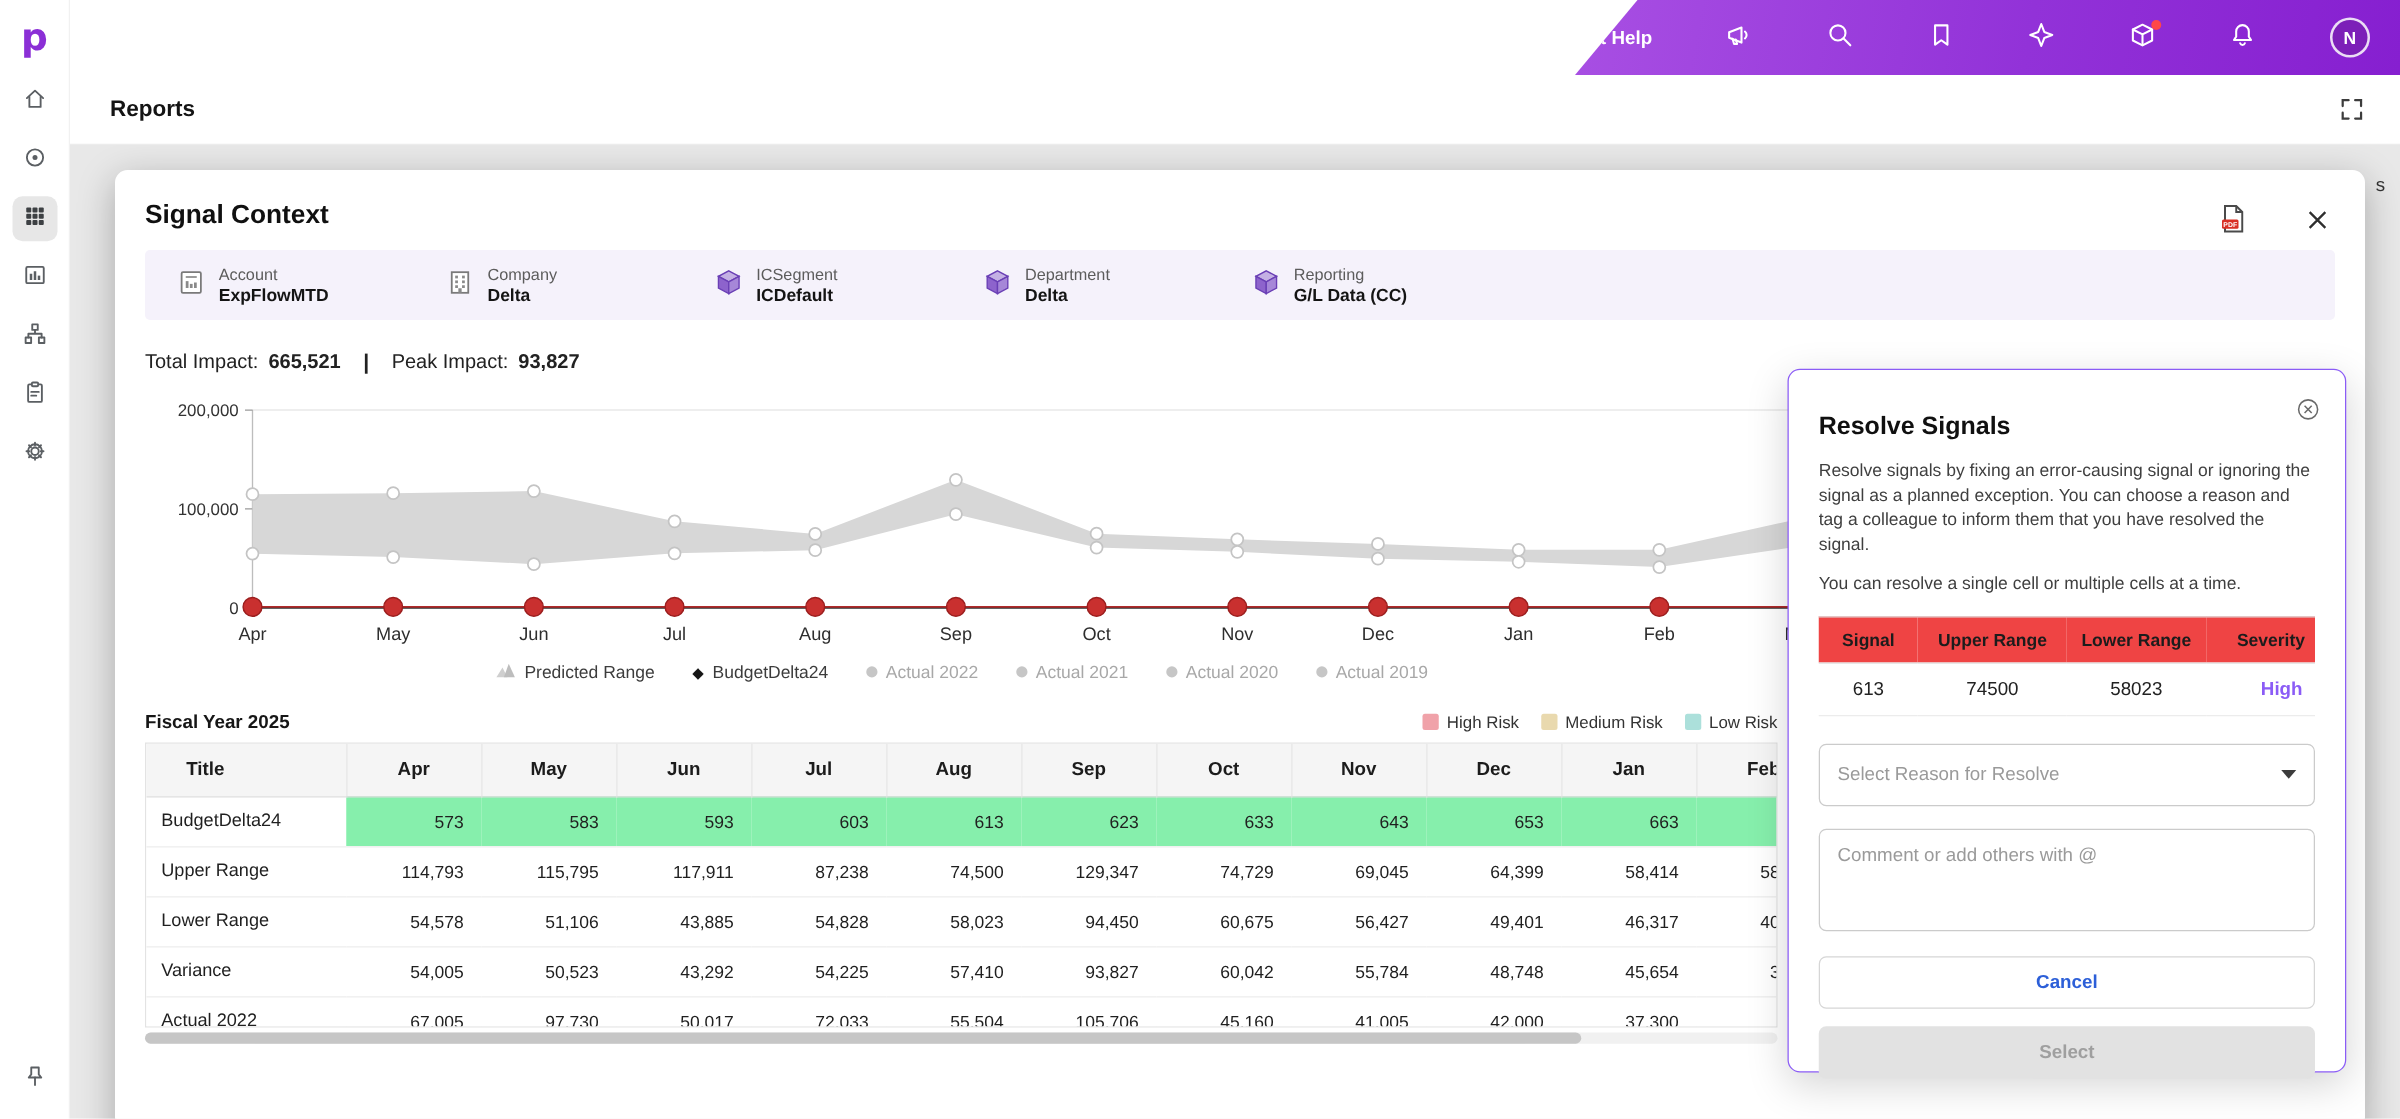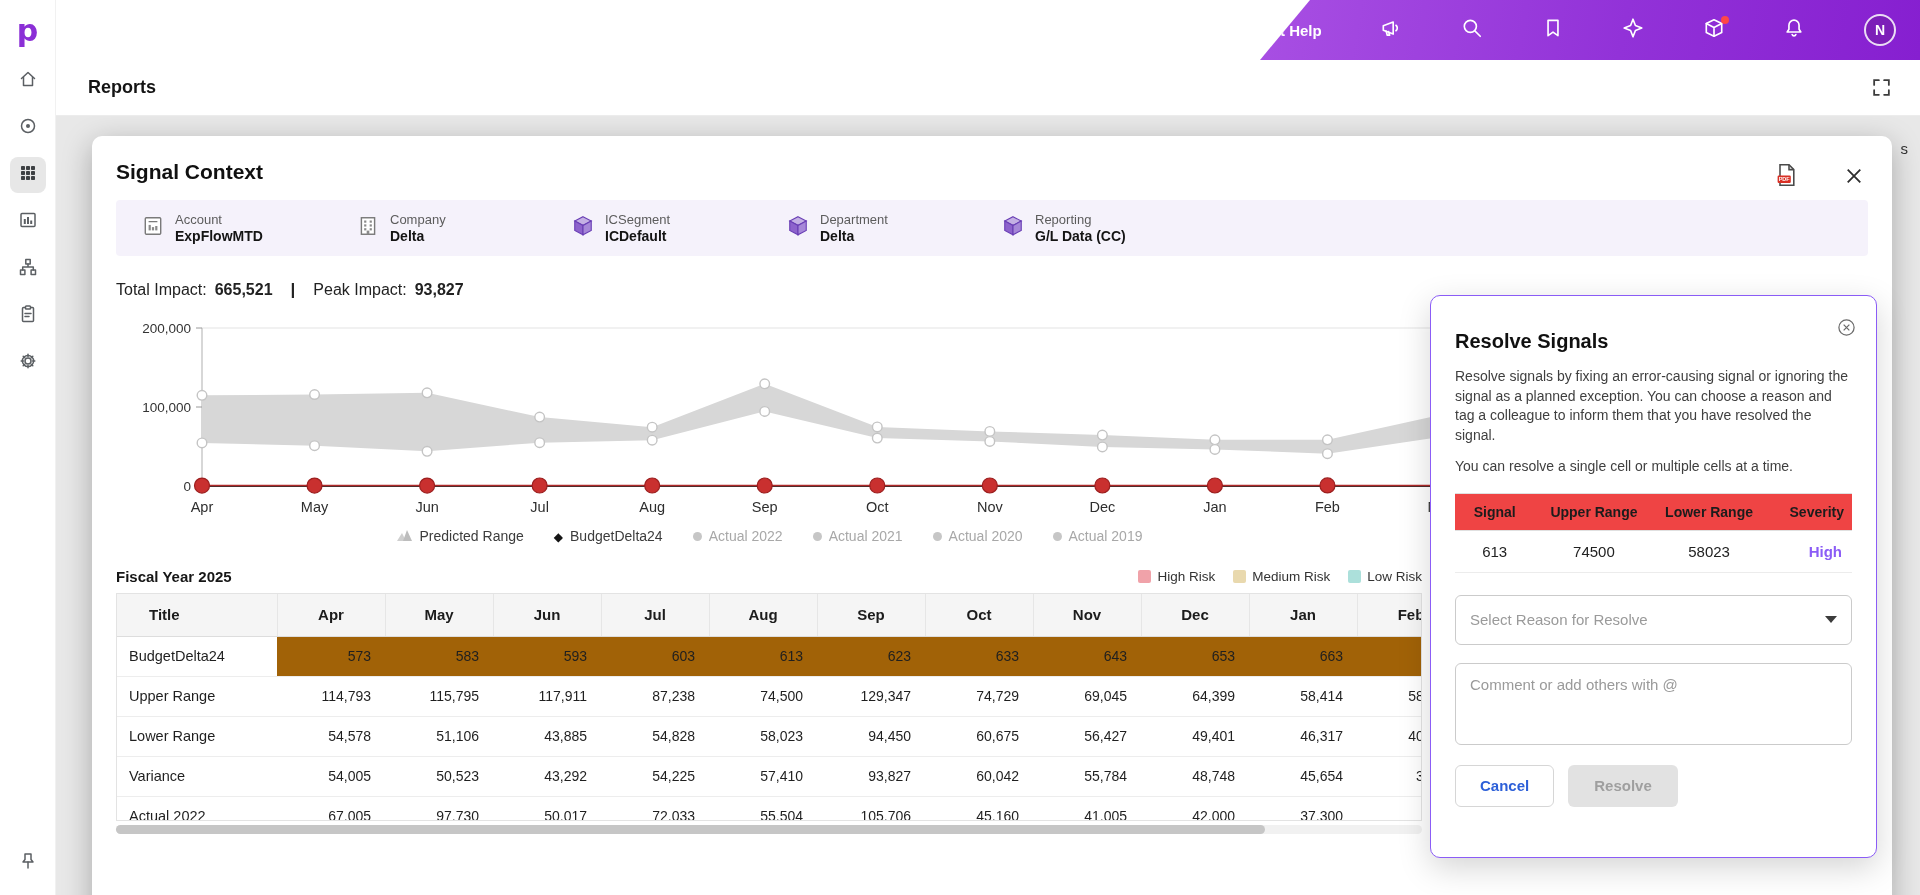--- a/index.html
+++ b/index.html
@@ -71,21 +71,21 @@
   .risk-item { display:flex; gap:6px; align-items:center; font-size:13.5px; color:#333; }
   .risk-sq { width:13px; height:13px; border-radius:2px; display:inline-block; }
 
   .table-clip { margin-top:8px; width:1306px; height:228px; overflow:hidden; border:1px solid #e3e3e3; }
   table.fiscal { width:1348px; border-collapse:collapse; table-layout:fixed; }
   table.fiscal th { height:42px; background:#f5f5f5; font-size:15px; font-weight:700; color:#1c1c1c;
     border-right:1px solid #e6e6e6; border-bottom:1px solid #ddd; text-align:center; }
   table.fiscal th.th-title { text-align:left; padding-left:32px; }
   table.fiscal td { height:40px; font-size:14px; text-align:right; padding-right:14px; border-bottom:1px solid #ededed; color:#1f1f1f; background:#fff; }
   table.fiscal td.title-cell { text-align:left; padding-left:12px; padding-right:4px; font-size:14.5px; }
-  table.fiscal tr.row-high td { background:#a16207; }
+  table.fiscal tr.row-high td { background:#86efac; }
   table.fiscal tr.row-high td.title-cell { background:#fff; }
   .hscroll { width:1306px; height:9px; background:#f1f1f1; border-radius:5px; margin-top:4px; position:relative; }
   .hscroll-thumb { position:absolute; left:0; top:0; height:9px; width:88%; background:#c6c6c6; border-radius:5px; cursor:pointer; }
 
   
   .resolve-panel { position:absolute; left:1374px; top:179px; width:447px; height:563px; background:#fff;
     border:1px solid #8b5cf6; border-radius:10px; box-shadow:0 10px 32px rgba(0,0,0,.17); padding:34px 24px; z-index:3; }
   .rp-title { font-size:20px; font-weight:700; color:#101010; }
   .rp-close { position:absolute; top:22px; right:20px; cursor:pointer; }
   .rp-desc { margin-top:14px; font-size:14px; color:#3f3f3f; line-height:1.4; }
@@ -96,21 +96,21 @@
   table.rp-table th:last-child { text-align:right; padding-right:8px; }
   table.rp-table td { height:42px; text-align:center; font-size:15px; color:#222; border-bottom:1px solid #ececec; }
   table.rp-table td:last-child { text-align:right; padding-right:10px; }
   table.rp-table td.severity-high { color:#8b5cf6; font-weight:600; }
   .rp-select { margin-top:22px; height:50px; border:1px solid #cbcbcb; border-radius:6px; display:flex; align-items:center;
     justify-content:space-between; padding:0 14px; color:#9a9a9a; font-size:15px; cursor:pointer; }
   .caret { width:0; height:0; border-left:6px solid transparent; border-right:6px solid transparent; border-top:7px solid #3c3c3c; }
   .rp-comment { margin-top:18px; width:100%; height:82px; border:1px solid #cbcbcb; border-radius:6px; padding:12px 14px;
     font-size:15px; font-family:"Liberation Sans", sans-serif; color:#333; resize:none; display:block; }
   .rp-comment::placeholder { color:#9a9a9a; }
-  .rp-actions { margin-top:20px; display:flex; gap:14px; }
+  .rp-actions { margin-top:20px; display:flex; gap:14px;flex-direction:column; }
   .btn-cancel { height:42px; padding:0 24px; background:#fff; border:1px solid #d6d6d6; border-radius:6px;
     color:#2c5fd8; font-size:15px; font-weight:600; cursor:pointer; font-family:inherit; }
   .btn-resolve { height:42px; padding:0 26px; background:#e2e2e2; border:none; border-radius:6px;
     color:#9f9f9f; font-size:15px; font-weight:600; font-family:inherit; }
 </style>
 </head>
 <body>
 
 <aside class="sidebar">
   <div class="logo">p</div>
@@ -579,16 +579,16 @@
           </tr>
         </tbody>
       </table>
     <div class="rp-select">
       <span>Select Reason for Resolve</span>
       <span class="caret"></span>
     </div>
     <textarea class="rp-comment" placeholder="Comment or add others with @" style=""></textarea>
     <div class="rp-actions">
       <button class="btn-cancel">Cancel</button>
-      <button class="btn-resolve" disabled="">Resolve</button>
+      <button class="btn-resolve" disabled="">Select</button>
     </div>
   </div>
 </div>
 
 </body></html>

